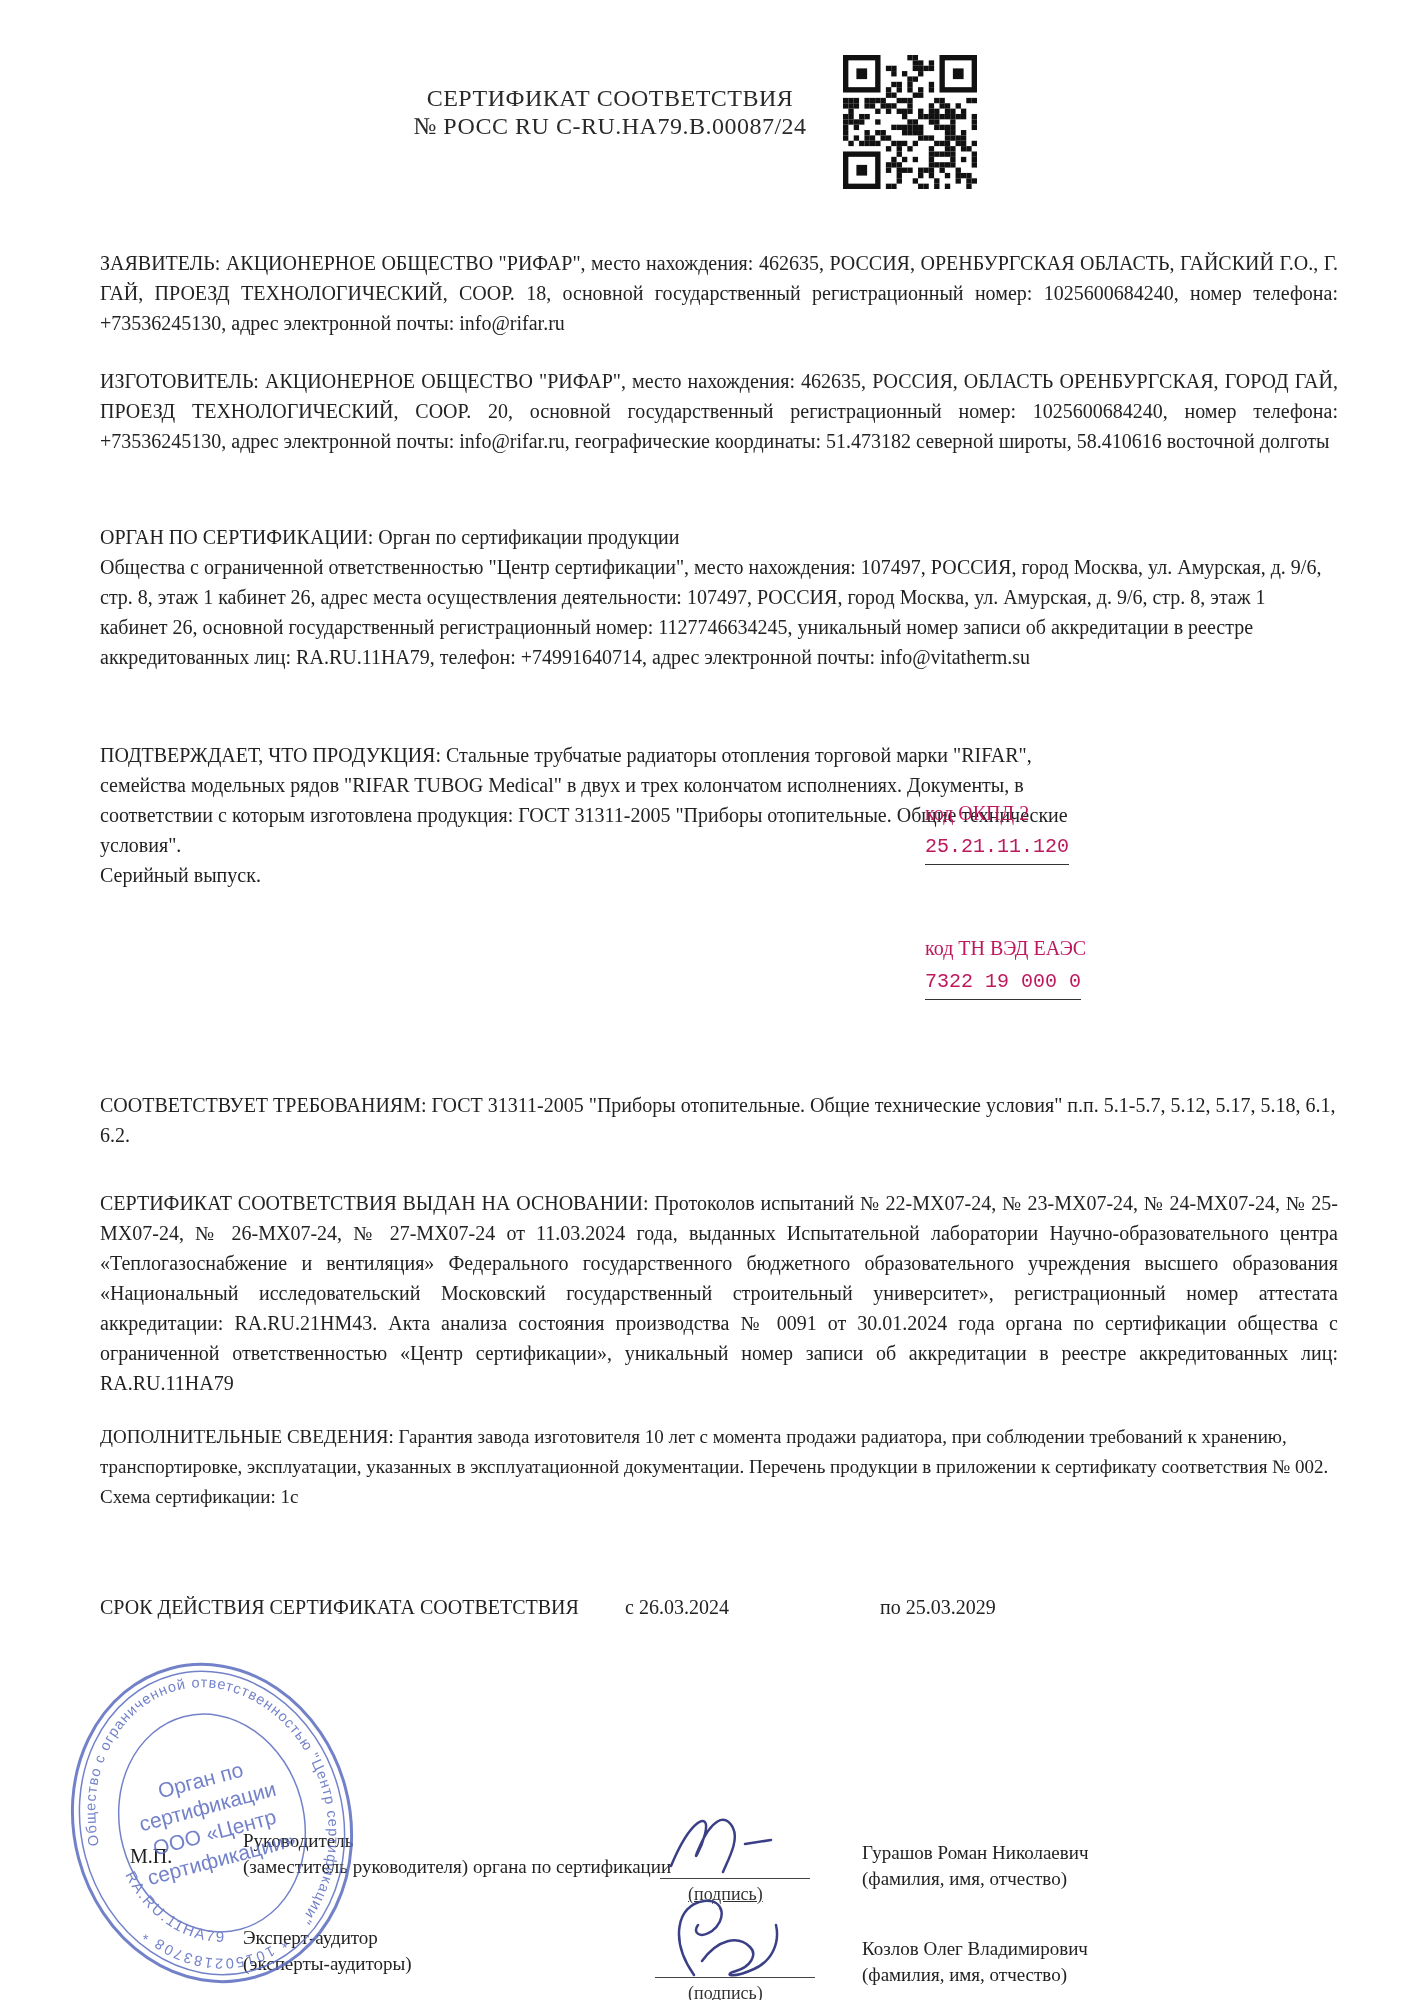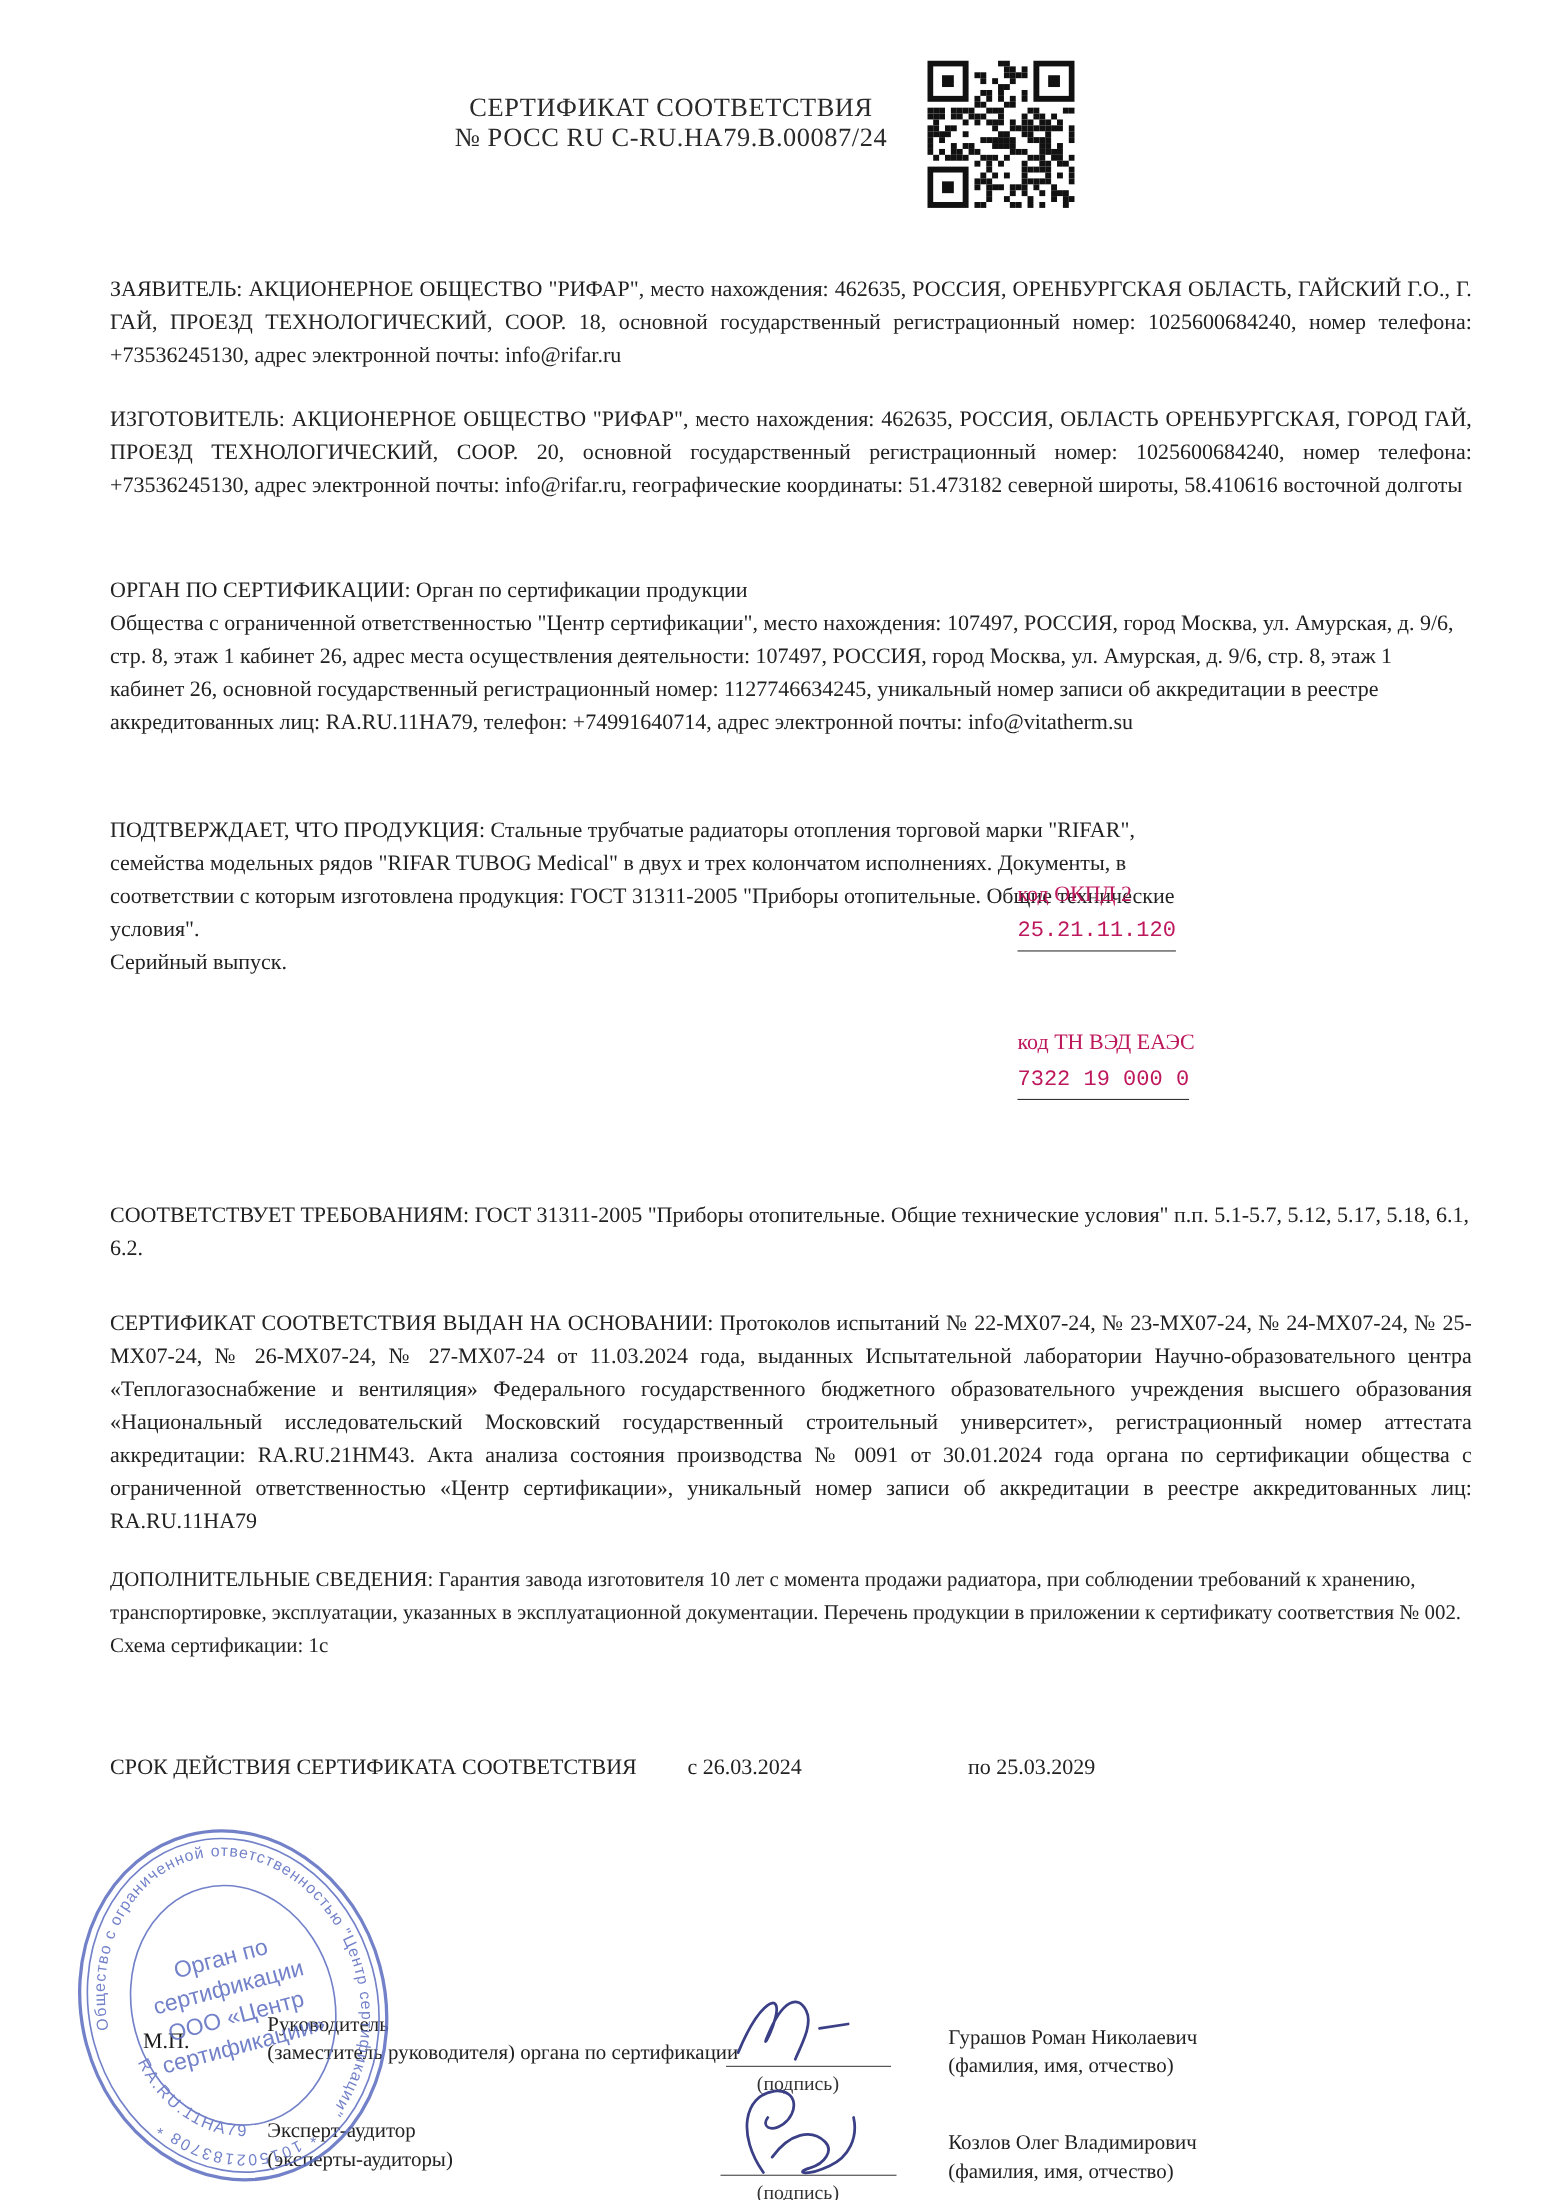--- a/index.html
+++ b/index.html
@@ -23,21 +23,21 @@
     font-size:20px;line-height:30px;
     color:#222;
   }
   .just{text-align:justify;}
   .qr{left:843px;top:55px;width:134px;height:134px;}
   .code-block{left:925px;font-size:20px;line-height:32px;color:#be185d;}
   .code-value{border-bottom:1.5px solid #333;padding-bottom:1px;display:inline-block;font-family:Liberation Mono, monospace;}
   .validity-row{top:1596px;left:0;width:1414px;height:30px;font-size:20px;color:#222;padding-left:48px;}
   .validity-row span{position:absolute;top:0;}
   .sig-label{font-size:19px;line-height:26px;color:#222;}
-  .sig-caption{font-size:18px;color:#333;}
+  .sig-caption{font-size:18px;color:#333;text-decoration:underline;}
   .sig-line{height:0;border-bottom:1.5px solid #444;}
   .stamp-svg{left:64px;top:1658px;width:296px;height:330px;opacity:.85;}
   .sig-svg{overflow:visible;}
 </style>
 </head>
 <body>
 
 <div class="page">
 
   <svg class="abs qr" viewBox="0 0 125 125" aria-hidden="true">

